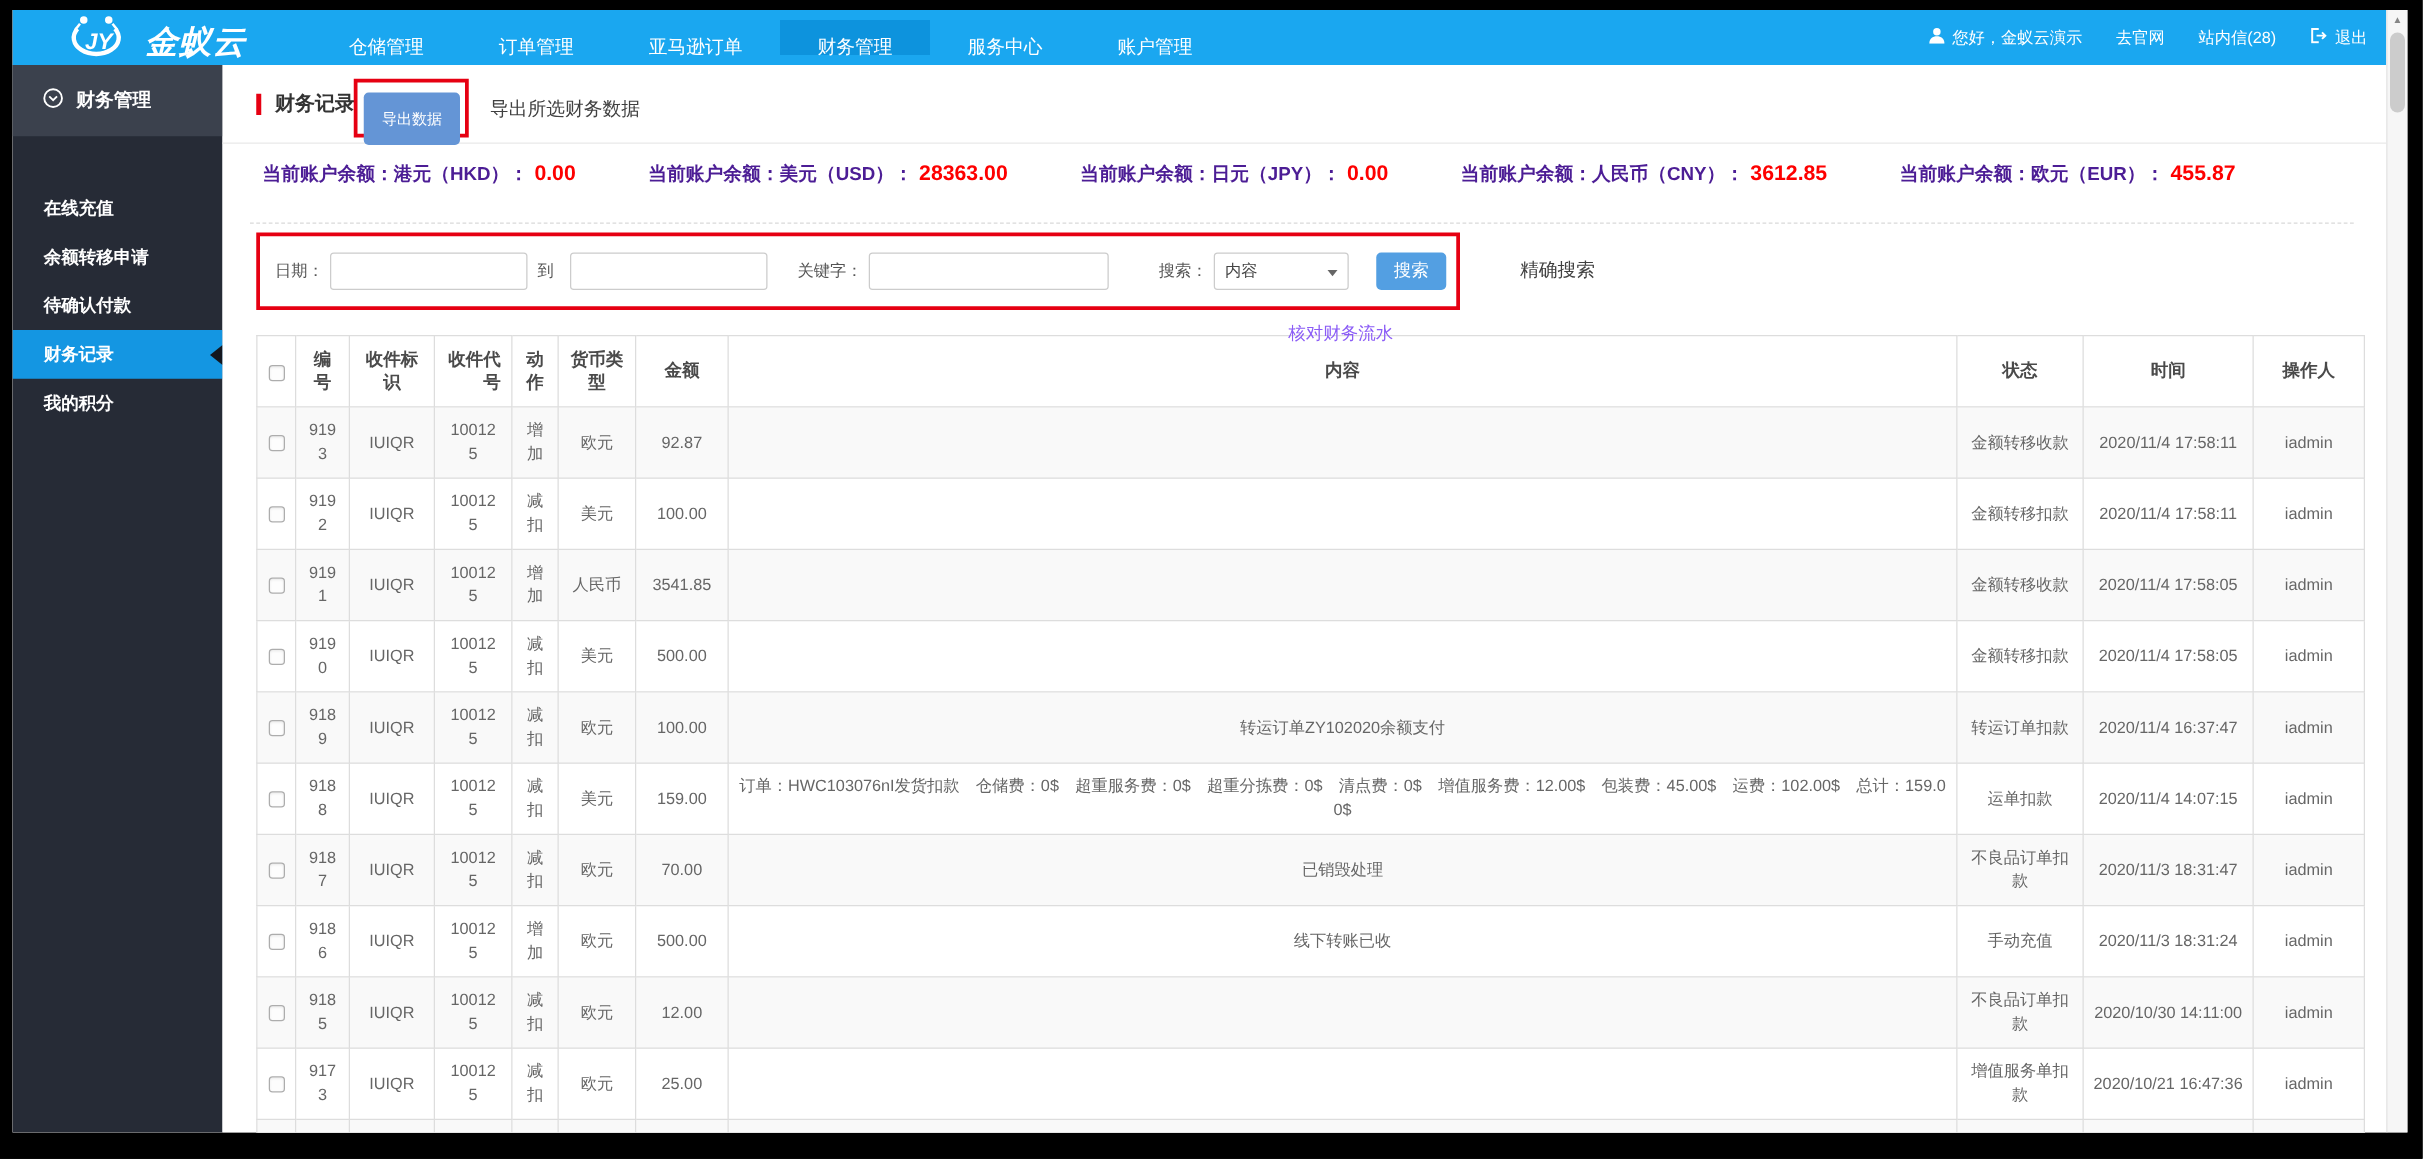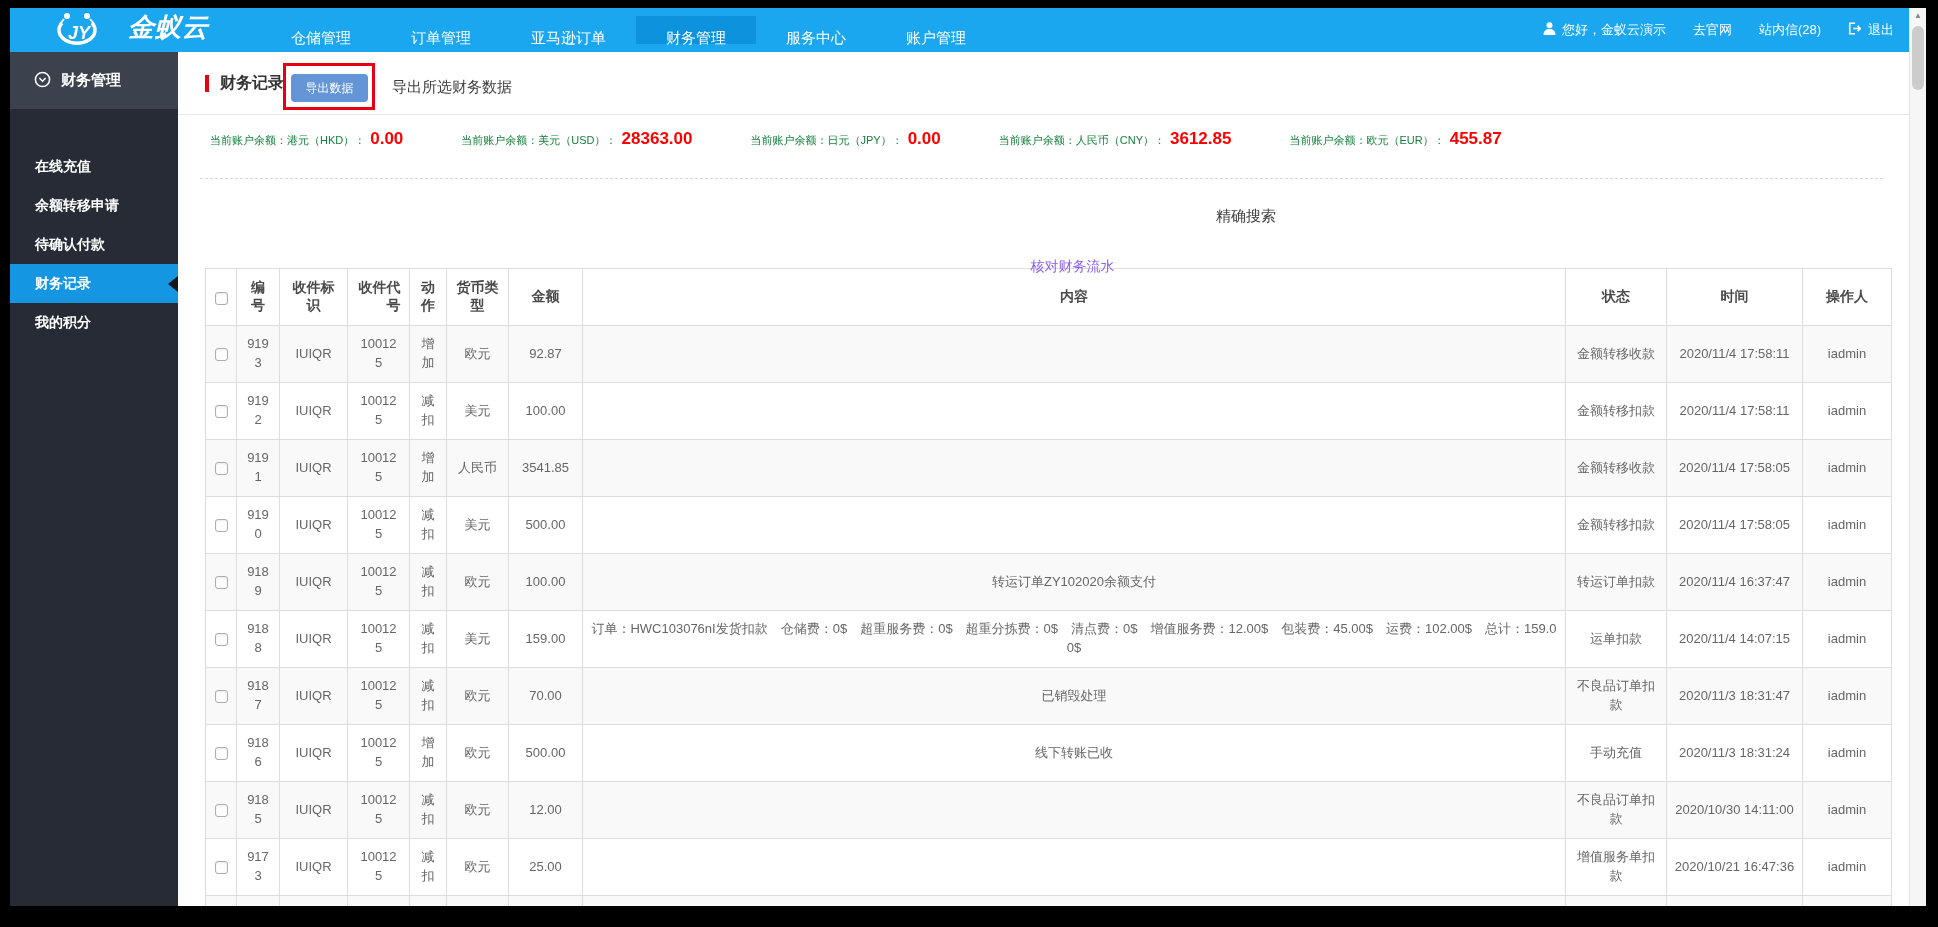--- a/index.html
+++ b/index.html
@@ -2,21 +2,21 @@
 <html><head>
 <meta charset="utf-8">
 <style>
   * { margin:0; padding:0; box-sizing:border-box; }
   html,body { width:1938px; height:927px; background:#000; font-family:"Liberation Sans","DejaVu Sans",sans-serif; }
   .screen { position:relative; width:1938px; height:927px; background:#000; overflow:hidden; }
   .viewport { position:absolute; left:10px; top:8px; width:1916px; height:898px; background:#fff; overflow:hidden; }
 
   
   .navbar { position:absolute; left:0; top:0; right:17px; height:44px; background:#1aa7f0; display:flex; align-items:center; color:#fff; }
-  .logo { display:flex; align-items:flex-start; margin-left:34px; gap:14px; }
+  .logo { display:flex; align-items:flex-end; margin-left:34px; gap:2px; }
   .logo-text { font-size:26px; font-weight:bold; font-style:italic; letter-spacing:1px; }
   .nav-menu { display:flex; margin-left:52px; height:28px; }
   .nav-item { padding:0 30px; line-height:44px; font-size:15px; cursor:pointer; white-space:nowrap; }
   .nav-item.active { background:#0d93dd; }
   .nav-right { margin-left:auto; margin-right:15px; display:flex; align-items:center; gap:27px; font-size:13px; white-space:nowrap; }
   .nav-right .with-ico { display:flex; align-items:center; gap:6px; }
 
   
   .scrollbar { position:absolute; right:0; top:0; width:17px; height:100%; background:#f6f6f6; border-left:1px solid #e3e3e3; }
   .sb-arrow { width:100%; height:16px; text-align:center; font-size:8px; color:#868686; line-height:16px; }
@@ -30,26 +30,26 @@
   .side-item.active { background:#1496e2; }
   .side-item.active::after { content:""; position:absolute; right:0; top:50%; margin-top:-8px; border-top:8px solid transparent; border-bottom:8px solid transparent; border-right:10px solid #13171f; }
 
   
   .main { position:absolute; left:168px; top:44px; right:17px; bottom:0; background:#fff; }
 
   .title-row { position:absolute; left:0; top:0; right:0; height:63px; border-bottom:1px solid #e9e9e9; }
   .title-tick { position:absolute; left:27px; top:23px; width:4px; height:17px; background:#e60012; }
   .page-title { position:absolute; left:42px; top:21px; font-size:16px; font-weight:bold; color:#333; }
   .export-annot-box { position:absolute; left:105px; top:11px; width:92px; height:47px; border:3px solid #e60012; }
-  .export-btn { position:absolute; left:113px; top:22px; width:77px; height:28px; background:#6495d6; color:#fff; font-size:12px; border:none; border-radius:4px; cursor:pointer; font-family:inherit; }
+  .export-btn { position:absolute; left:113px; top:22px; width:77px; height:42px; background:#6495d6; color:#fff; font-size:12px; border:none; border-radius:4px; cursor:pointer; font-family:inherit; }
   .annot-text { color:#404040; font-size:15px; }
   .export-annot-label { position:absolute; left:214px; top:26px; }
 
   .balance-row { position:absolute; left:32px; top:77px; right:10px; display:flex; gap:58px; align-items:center; white-space:nowrap; }
-  .bal-label { font-size:11px; font-weight:normal; color:#15803d; }
+  .bal-label { font-size:15px; font-weight:bold; color:#4c1d95; }
   .bal-value { font-size:17px; font-weight:bold; color:#fe0000; margin-left:5px; }
 
   .dashed-divider { position:absolute; left:22px; right:26px; top:126px; border-top:1px dashed #d9d9d9; }
 
   .search-box { position:absolute; left:27px; top:134px; width:963px; height:62px; border:3px solid #e60012; display:flex; align-items:center; padding-left:12px; }
   .f-label { font-size:13px; color:#555; white-space:nowrap; }
   .f-input { height:30px; border:1px solid #ccc; border-radius:3px; background:#fff; margin-left:5px; font-family:inherit; font-size:13px; padding:0 6px; }
   .in-date { width:158px; }
   .in-key { width:192px; }
   .lbl-to { margin:0 8px; }
@@ -207,20 +207,34 @@
           </div>
 
           <div class="bal">
             <span class="bal-label">当前账户余额：欧元（EUR）：</span><span class="bal-value">455.87</span>
           </div>
 
       </div>
 
       <div class="dashed-divider"></div>
 
+      <div class="search-box">
+        <span class="f-label">日期：</span>
+        <input class="f-input in-date" style="">
+        <span class="f-label lbl-to">到</span>
+        <input class="f-input in-date" style="">
+        <span class="f-label lbl-keyword">关键字：</span>
+        <input class="f-input in-key" style="">
+        <span class="f-label lbl-stype">搜索：</span>
+        <div class="selectbox">
+          <span>内容</span>
+          <span class="caret"></span>
+        </div>
+        <button class="search-btn">搜索</button>
+      </div>
       <div class="annot-text search-annot-label">精确搜索</div>
 
       <div class="table-annot">核对财务流水</div>
 
       <table class="fin">
         <colgroup>
           <col style="width:31px">
             <col style="width:43px">
             <col style="width:68px">
             <col style="width:62px">

